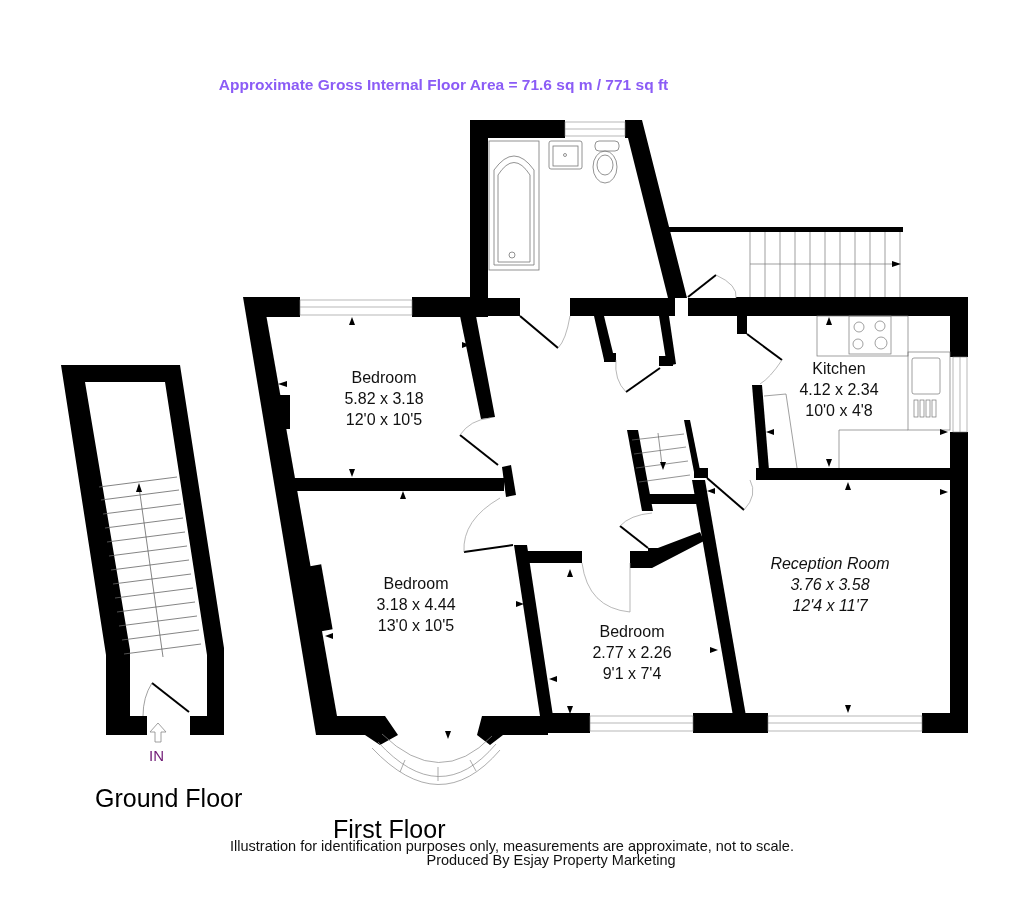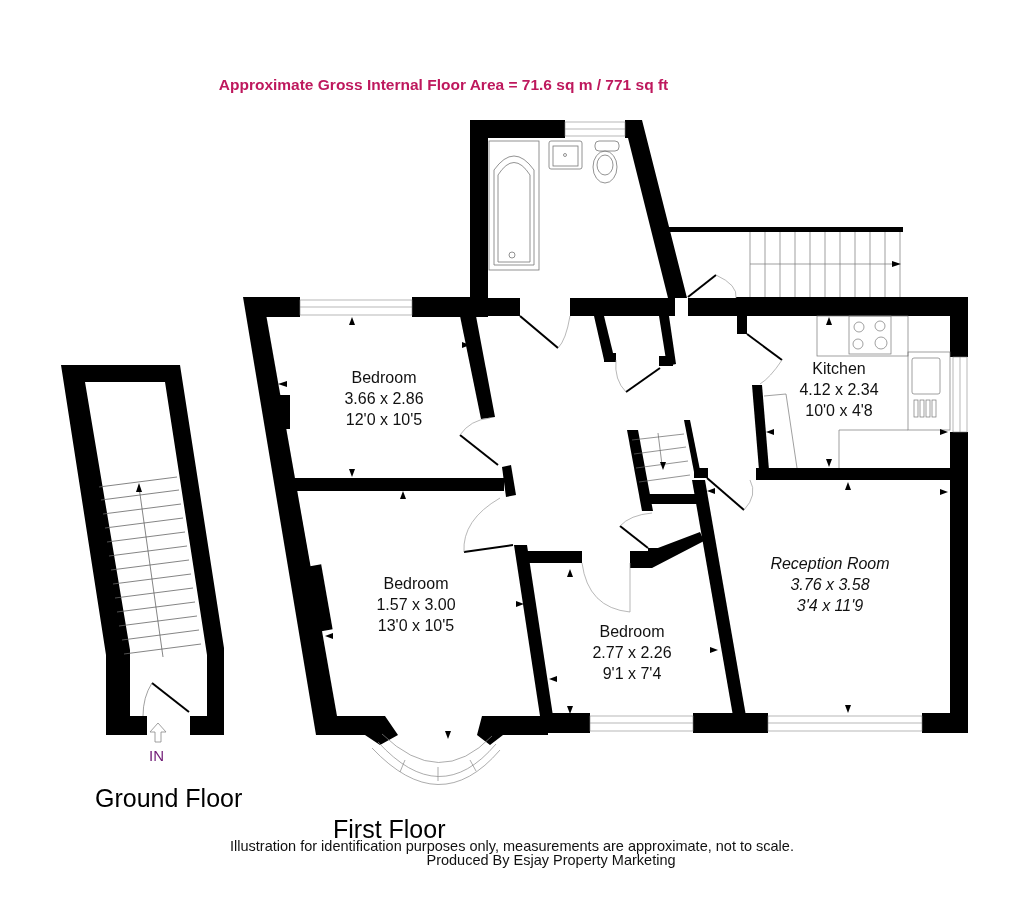--- a/index.html
+++ b/index.html
@@ -1,17 +1,17 @@
 <!DOCTYPE html>
 <html><head>
 <meta charset="utf-8">
 <style>
   html, body { margin: 0; padding: 0; background: #ffffff; }
   body { width: 1024px; height: 906px; position: relative; overflow: hidden; font-family: "Liberation Sans", sans-serif; }
-  .title { position: absolute; top: 76px; left: 0; width: 887px; text-align: center; font-weight: bold; font-size: 15.5px; color: #be185d; }
+  .title { position: absolute; top: 76px; left: 0; width: 887px; text-align: center; font-weight: bold; font-size: 15.5px; color: #8b5cf6; }
   svg.plan { position: absolute; left: 0; top: 0; }
   .room-label { position: absolute; text-align: center; font-size: 16px; line-height: 21px; color: #111; white-space: nowrap; transform: translateX(-50%); }
   .floor-label { position: absolute; font-size: 25px; color: #000; }
   .in-label { position: absolute; font-size: 15px; color: #701a75; }
   .footer { position: absolute; left: 0; width: 1024px; text-align: center; font-size: 14.5px; color: #111; }
 </style>
 </head>
 <body>
 
 <div class="title">Approximate Gross Internal Floor Area = 71.6 sq m / 771 sq ft</div>
@@ -225,42 +225,42 @@
     <polygon points="948,432 940,429 940,435"></polygon>
     <polygon points="848,482 845,490 851,490"></polygon>
     <polygon points="848,713 845,705 851,705"></polygon>
     <polygon points="707,491 715,488 715,494"></polygon>
     <polygon points="948,492 940,489 940,495"></polygon>
   </g>
 </svg>
 
 <div class="room-label" style="left:384px; top:367px;">
   <div>Bedroom</div>
-  <div>3.66 x 2.86</div>
+  <div>5.82 x 3.18</div>
   <div>12'0 x 10'5</div>
 </div>
 <div class="room-label" style="left:416px; top:573px;">
   <div>Bedroom</div>
-  <div>1.57 x 3.00</div>
+  <div>3.18 x 4.44</div>
   <div>13'0 x 10'5</div>
 </div>
 <div class="room-label" style="left:632px; top:621px;">
   <div>Bedroom</div>
   <div>2.77 x 2.26</div>
   <div>9'1 x 7'4</div>
 </div>
 <div class="room-label" style="left:839px; top:358px;">
   <div>Kitchen</div>
   <div>4.12 x 2.34</div>
   <div>10'0 x 4'8</div>
 </div>
 <div class="room-label" style="left:830px; top:553px;font-style:italic;">
   <div>Reception Room</div>
   <div>3.76 x 3.58</div>
-  <div>3'4 x 11'9</div>
+  <div>12'4 x 11'7</div>
 </div>
 
 <div class="in-label" style="left:149px; top:747px;">IN</div>
 
 <div class="floor-label" style="left:95px; top:784px;">Ground Floor</div>
 <div class="floor-label" style="left:333px; top:815px;">First Floor</div>
 
 <div class="footer" style="top:838px;">Illustration for identification purposes only, measurements are approximate, not to scale.</div>
 <div class="footer" style="top:852px;padding-left:39px;">Produced By Esjay Property Marketing</div>
 

